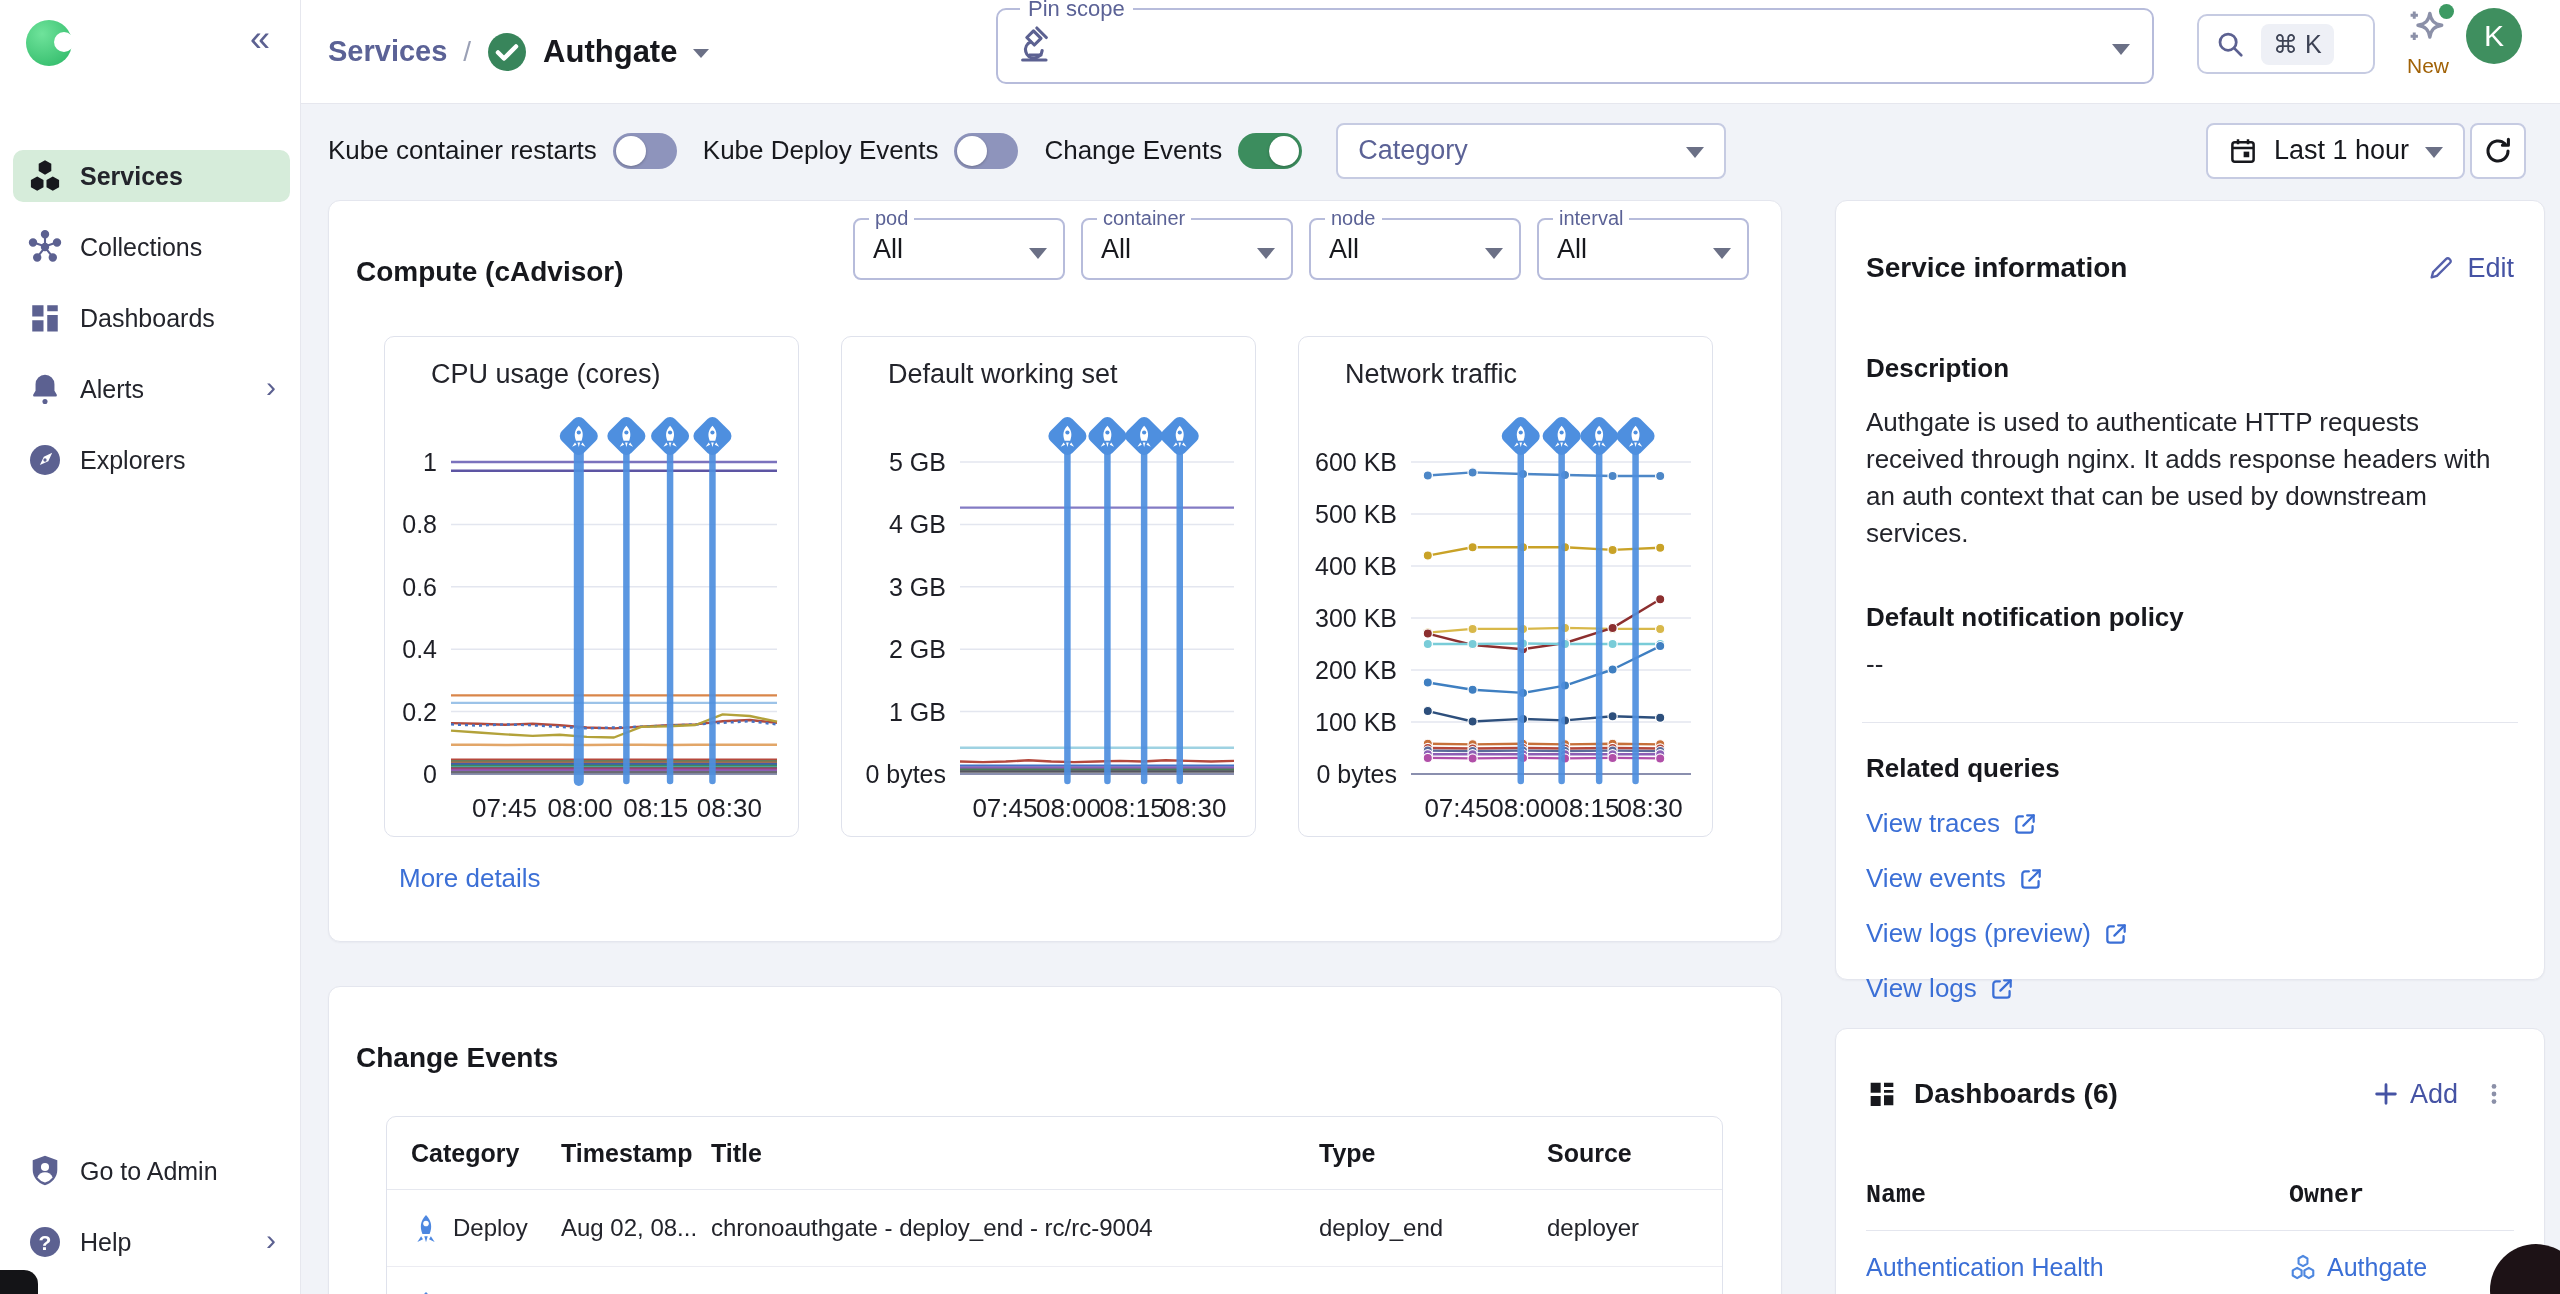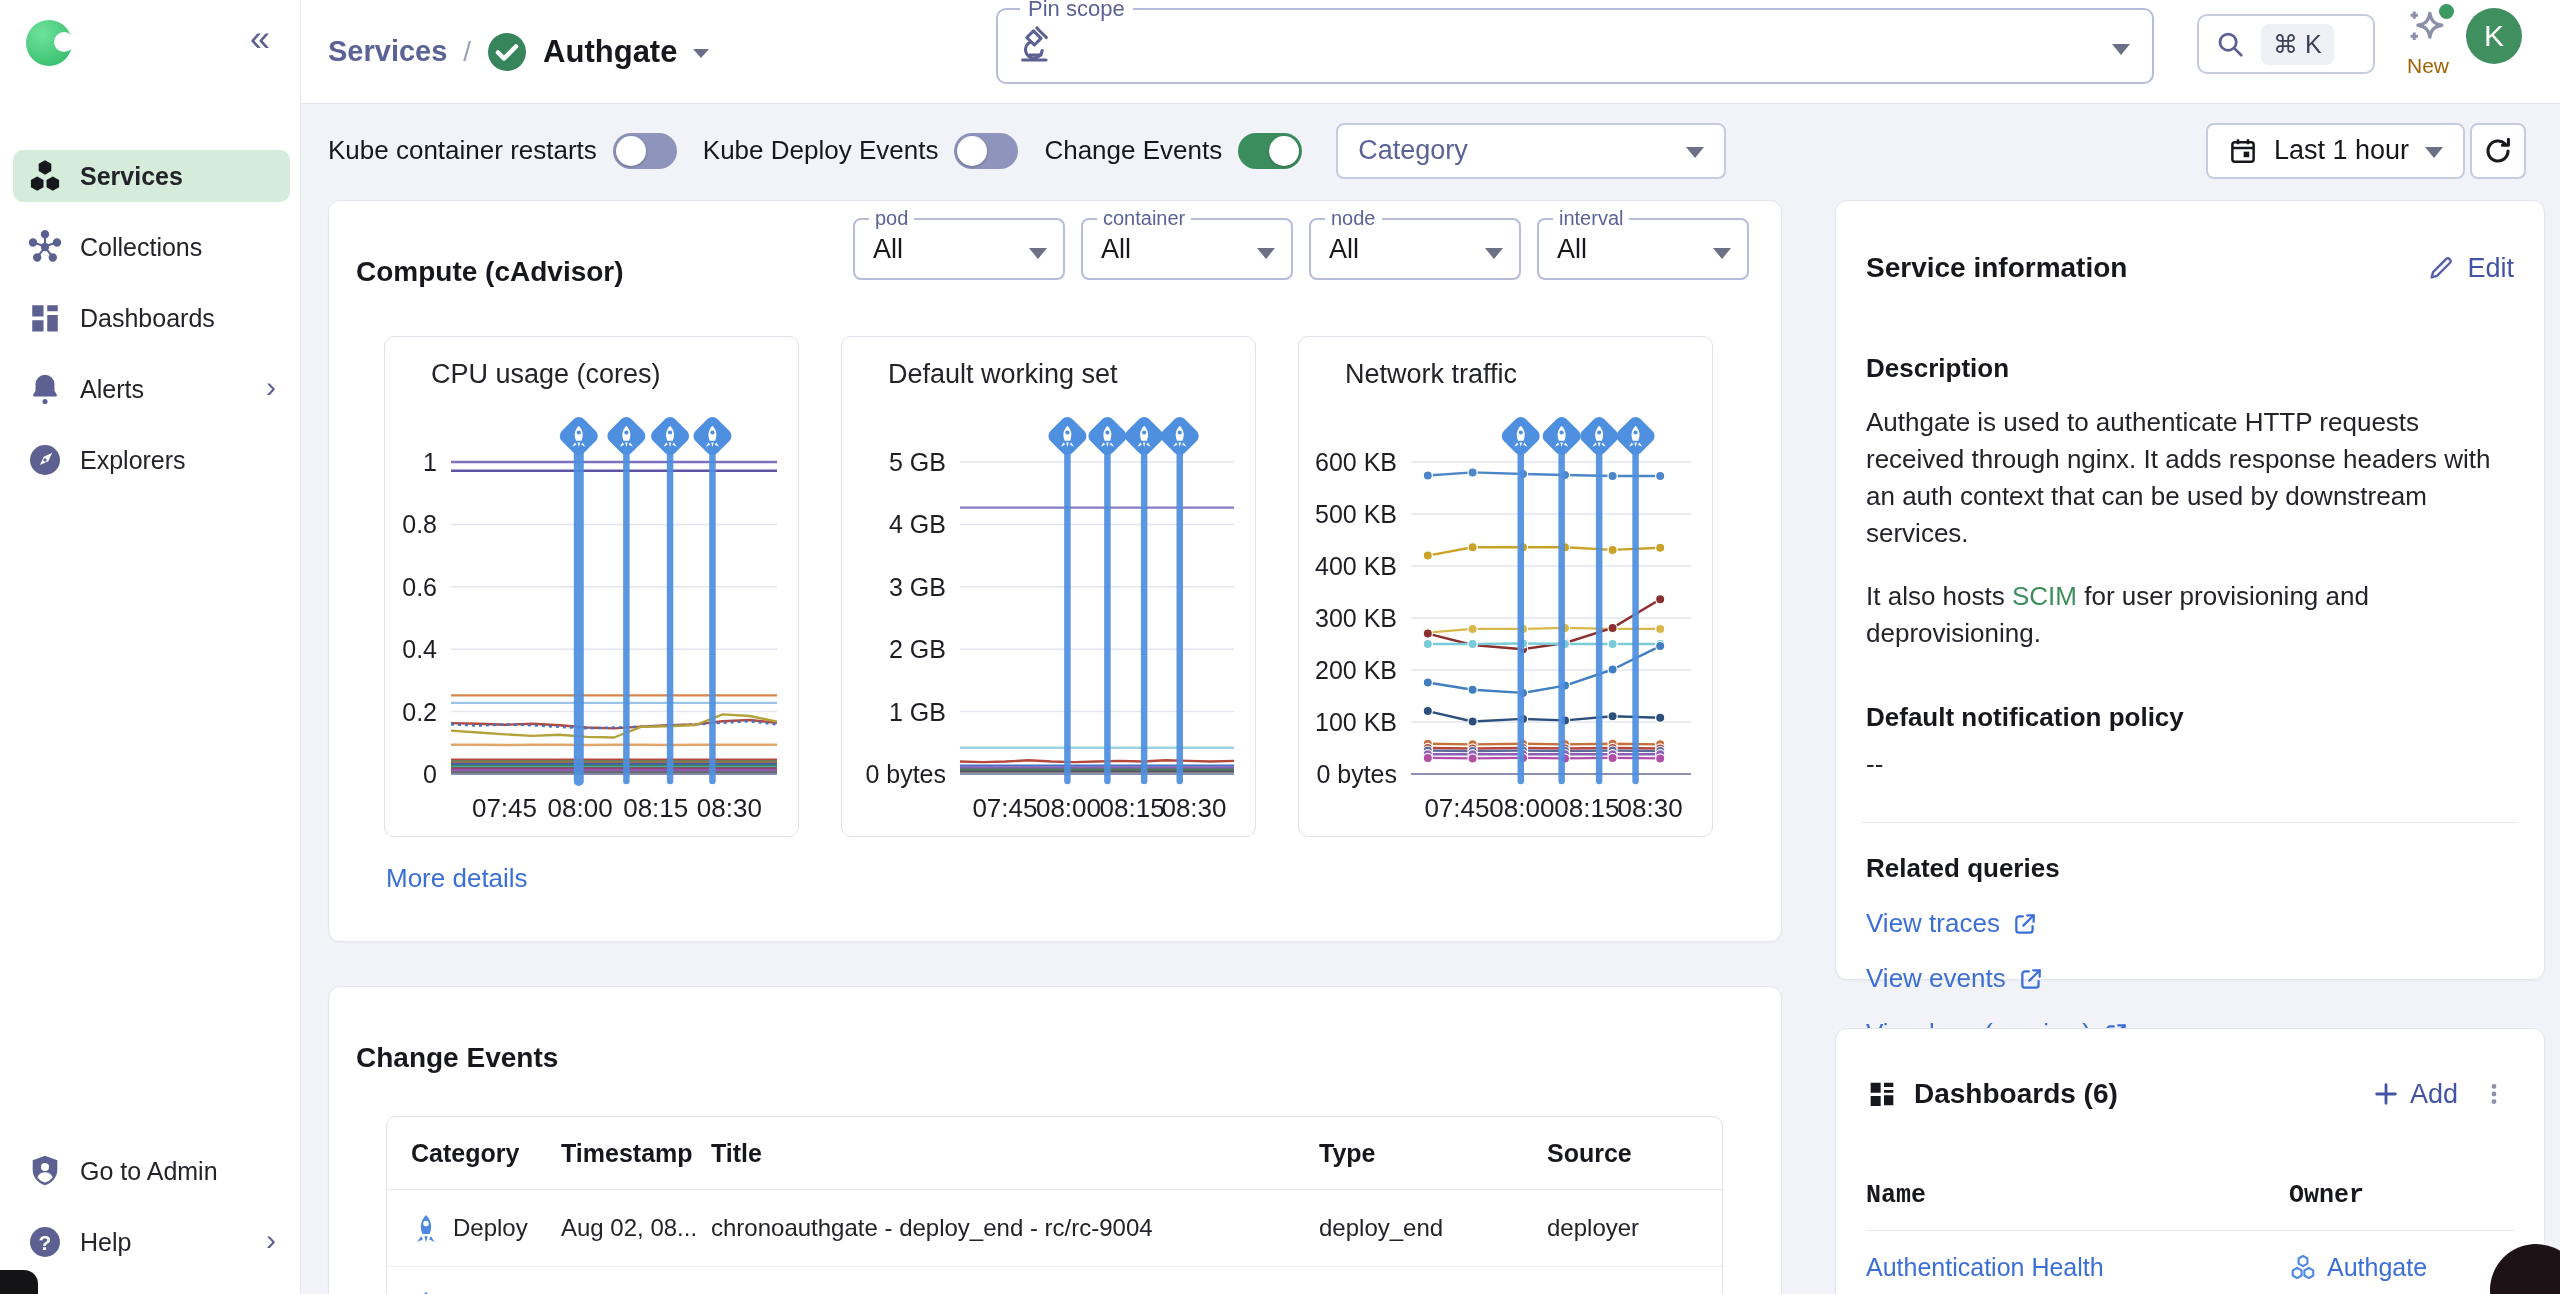--- a/index.html
+++ b/index.html
@@ -62,21 +62,21 @@
   .card-title{position:absolute;left:27px;top:32px;font-size:28px;font-weight:700;color:#17181d;}
   .filters-row{position:absolute;left:524px;top:17px;display:flex;gap:16px;}
   .filter-box{position:relative;width:212px;height:62px;box-sizing:border-box;border:2px solid #b7bcdb;border-radius:8px;background:#fff;cursor:pointer;}
   .fb-label{position:absolute;top:-13px;left:14px;background:#fff;padding:0 6px;font-size:20px;color:#5b6296;}
   .fb-value{position:absolute;left:18px;top:14px;font-size:27px;color:#17181d;}
   .fb-caret{position:absolute;right:16px;top:24px;}
   .charts-row{position:absolute;left:55px;top:135px;display:flex;gap:42px;}
   .chart-card{position:relative;width:415px;height:501px;border:1.5px solid #dfe2ec;border-radius:10px;background:#fff;box-sizing:border-box;}
   .chart-title{position:absolute;left:25px;top:22px;font-size:27px;color:#23242b;margin-left:21px;}
   .chart-card svg{position:absolute;left:0;top:0;}
-  .more-details{position:absolute;left:57px;top:662px;font-size:26px;color:#3b6fd6;cursor:pointer;}
+  .more-details{position:absolute;left:70px;top:662px;font-size:26px;color:#3b6fd6;cursor:pointer;}
 
   .events-card{left:28px;top:883px;width:1452px;height:480px;}
   .events-table{position:absolute;left:57px;right:58px;top:129px;border:1.5px solid #dfe2ec;border-radius:10px;background:#fff;overflow:hidden;}
   .ev-row{display:grid;grid-template-columns:150px 150px 608px 228px 1fr;align-items:center;padding:0 24px;}
   .ev-head{height:72px;border-bottom:1.5px solid #e6e8ef;font-size:25px;font-weight:700;color:#17181d;}
   .ev-data{height:76px;border-bottom:1px solid #ececf2;font-size:24px;color:#23242b;}
   .ev-cat{display:flex;align-items:center;gap:12px;}
   .ev-cat .icn{width:30px;height:30px;color:#4d87e0;}
 
   .service-card{left:1535px;top:97px;width:710px;height:780px;box-sizing:border-box;padding:28px 30px;}
@@ -640,21 +640,20 @@
           <span class="icn">
             <svg viewBox="0 0 24 24" fill="none" stroke="currentColor" stroke-width="2" stroke-linejoin="round">
                 <path d="M4 20l1.2-4.5L16.5 4.2a1.8 1.8 0 0 1 2.6 0l.7.7a1.8 1.8 0 0 1 0 2.6L8.5 18.8 4 20z"></path>
               </svg>
           </span>
           <span>Edit</span>
         </div>
       </div>
       <div class="sc-sub">Description</div>
       <p class="sc-p">Authgate is used to authenticate HTTP requests received through nginx. It adds response headers with an auth context that can be used by downstream services.</p>
-      <p class="sc-p sc-p2"><span>It also hosts </span><span class="green-link">SCIM</span><span> for user provisioning and deprovisioning.</span></p>
       <div class="sc-sub" style="margin-top:50px;">Default notification policy</div>
       <div class="sc-dash">--</div>
       <hr class="sc-hr">
       <div class="rq-title">Related queries</div>
       <div id="related-links">
           <div class="rq-link">
             <span>View traces</span>
             <span class="icn ">
               <svg viewBox="0 0 24 24" fill="none" stroke="currentColor" stroke-width="2.1" stroke-linecap="round" stroke-linejoin="round">
                 <path d="M10 5H6.5A2.5 2.5 0 0 0 4 7.5v10A2.5 2.5 0 0 0 6.5 20h10a2.5 2.5 0 0 0 2.5-2.5V14"></path>

